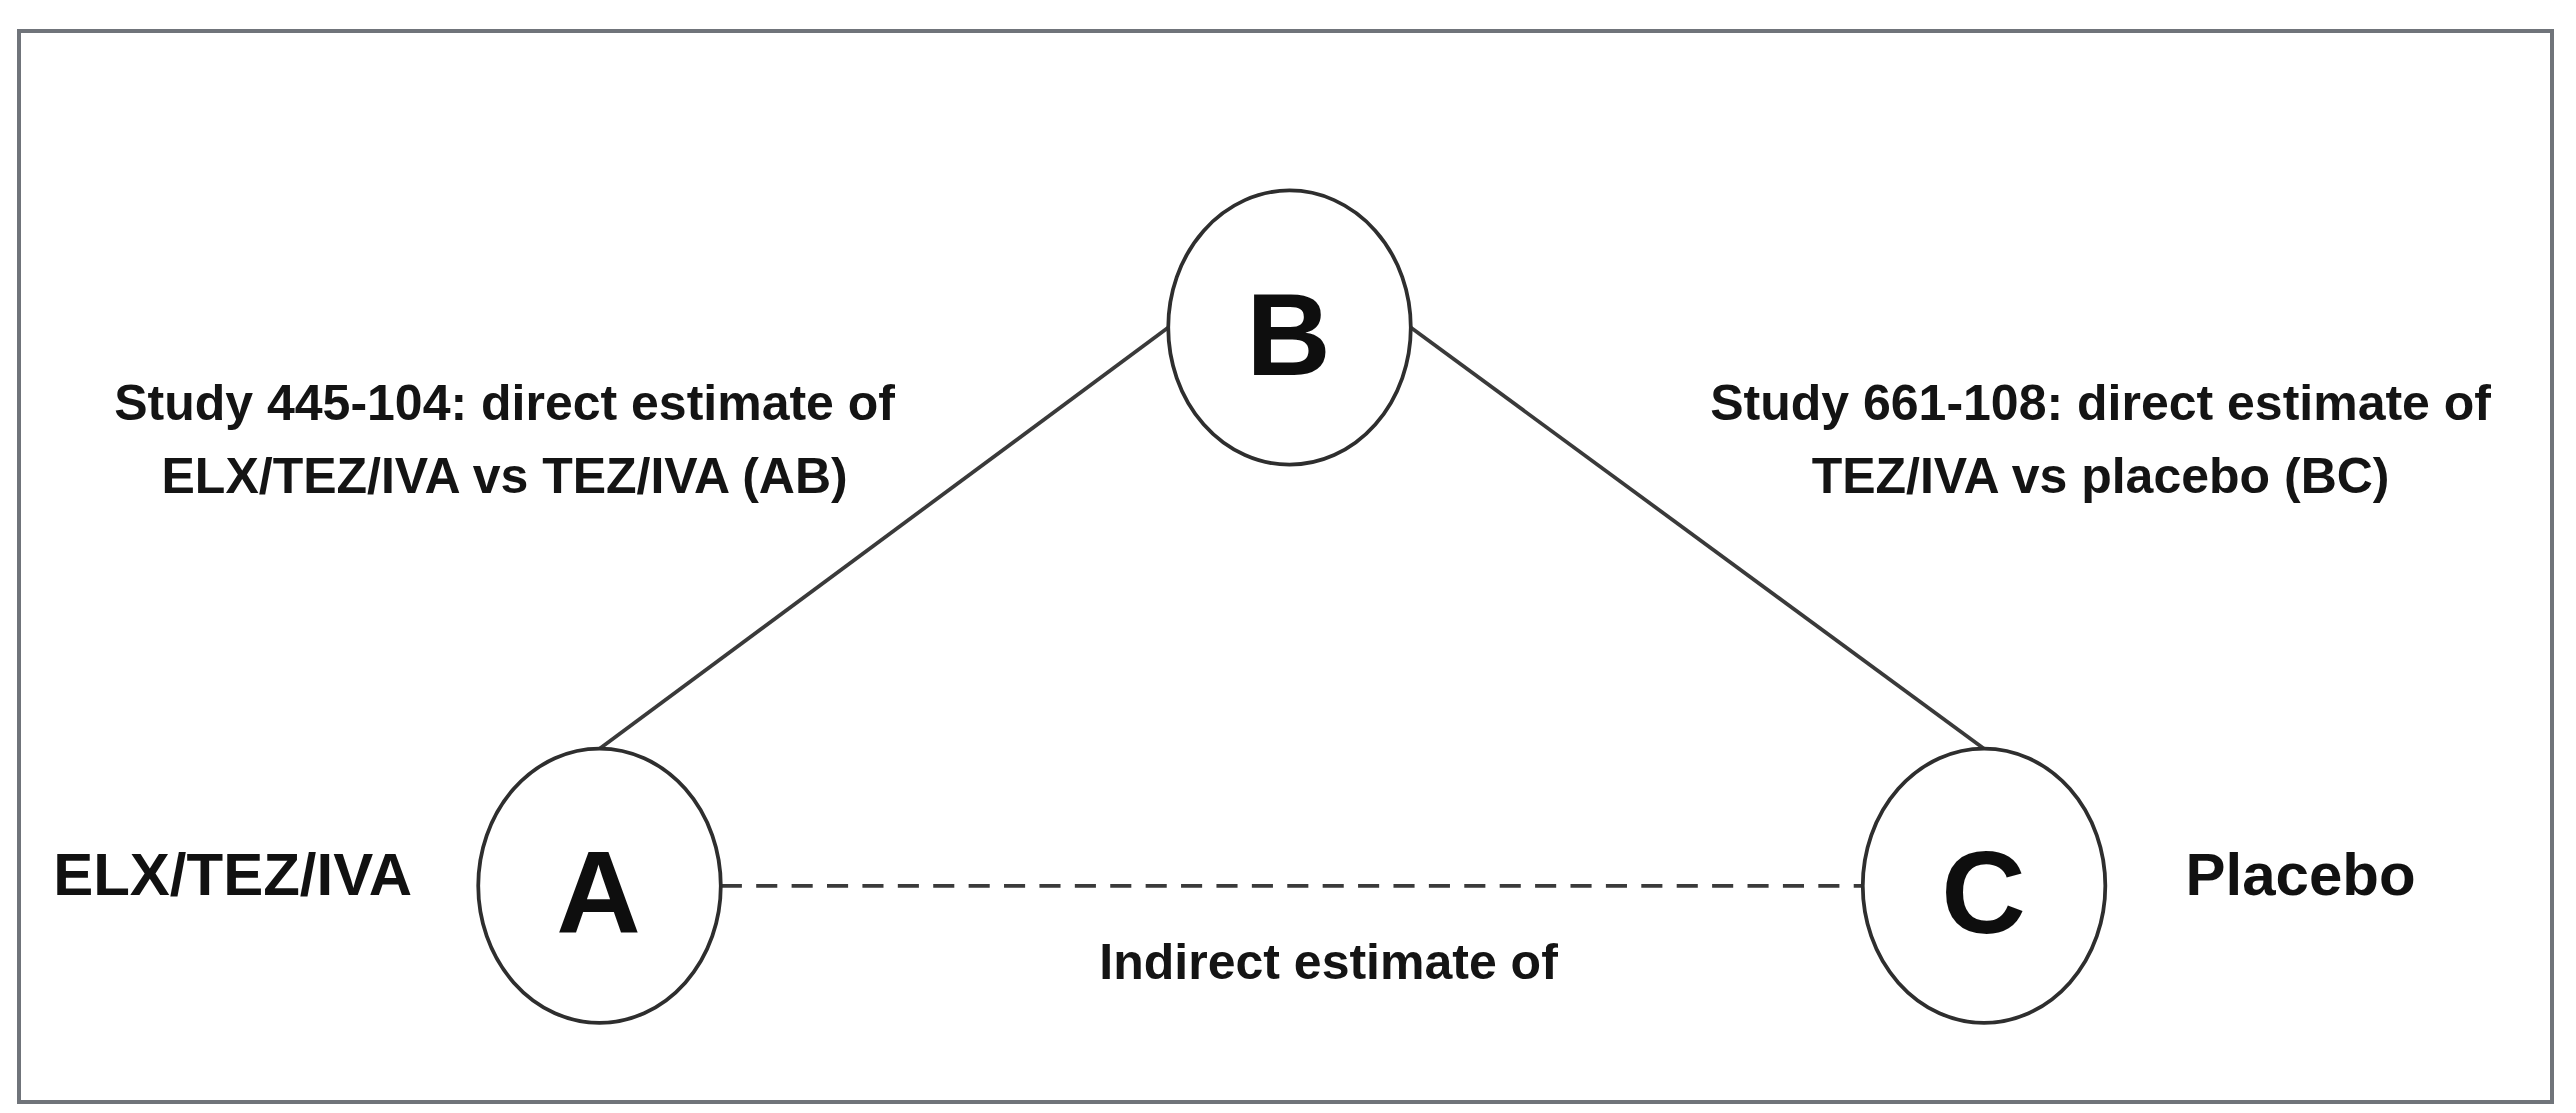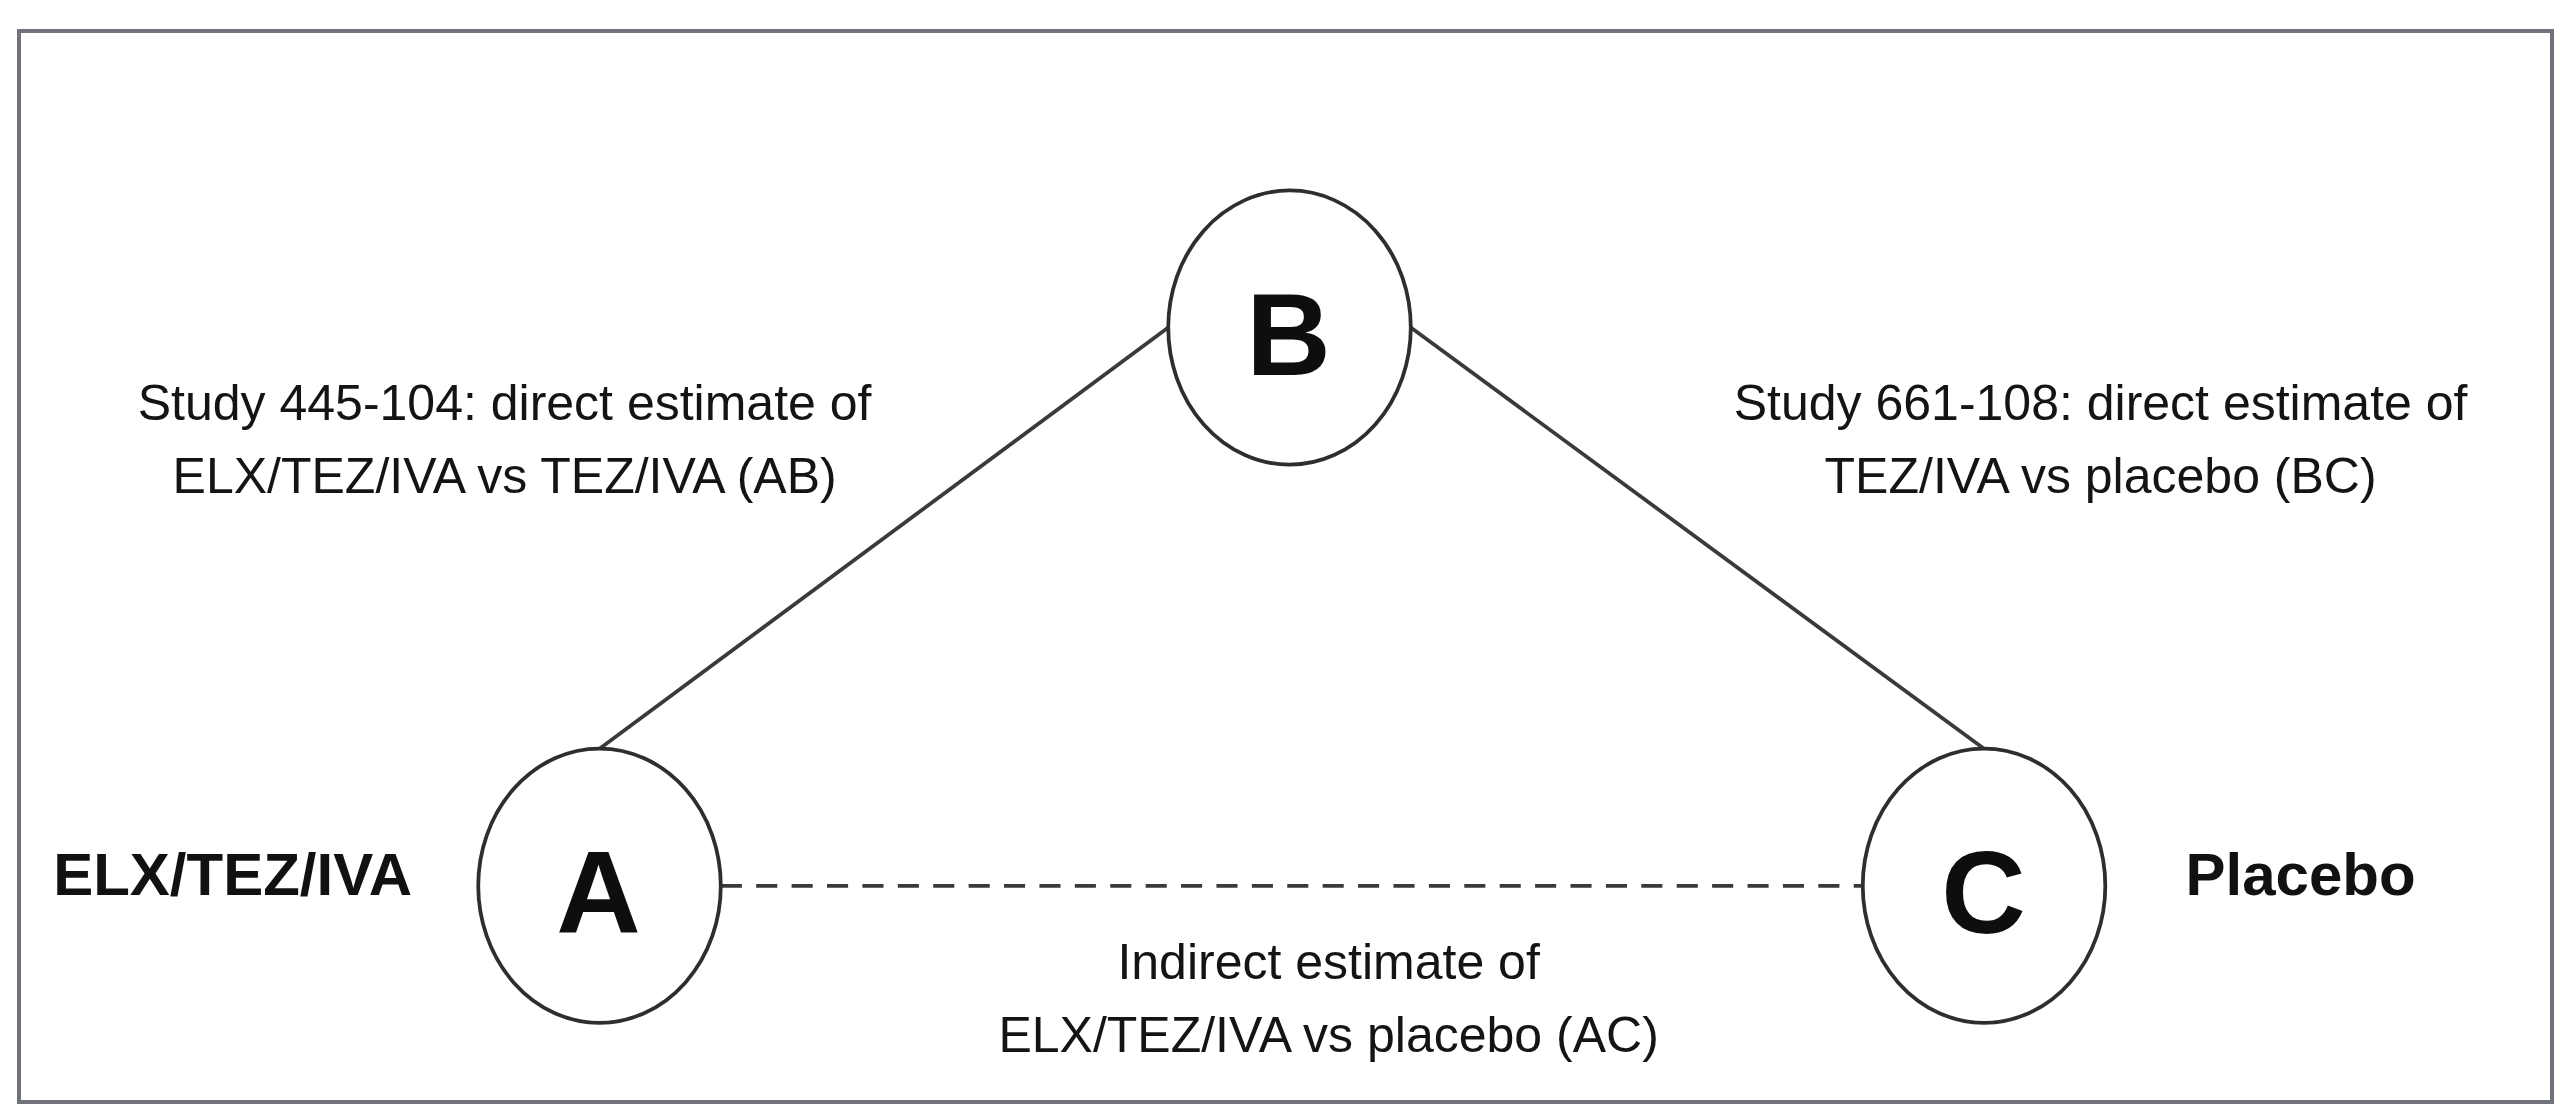--- a/index.html
+++ b/index.html
@@ -74,21 +74,21 @@
     line-height: 1;
     white-space: nowrap;
   }
   .node-label.label-a { left: 212px;  top: 842px; }
   .node-label.label-c { left: 2271px; top: 842px; margin-left: 9px; }
   .edge-text {
     position: absolute;
     transform: translateX(-50%);
     text-align: center;
     font-size: 50px;
-    font-weight: 400;
+    font-weight: 700;
     color: #141414;
     line-height: 73px;
     white-space: nowrap;
   }
   .edge-text.edge-ab { left: 484px;  top: 334px; }
   .edge-text.edge-bc { left: 2080px; top: 334px; }
   .edge-text.edge-ac { left: 1308px; top: 893px; }
 </style>
 </head>
 <body>
@@ -117,18 +117,17 @@
     <div class="edge-text edge-ab">
       <div>Study 445-104: direct estimate of</div>
       <div>ELX/TEZ/IVA vs TEZ/IVA (AB)</div>
     </div>
     <div class="edge-text edge-bc">
       <div>Study 661-108: direct estimate of</div>
       <div>TEZ/IVA vs placebo (BC)</div>
     </div>
     <div class="edge-text edge-ac">
       <div>Indirect estimate of</div>
-      <div>ELX/TEZ/IVA vs placebo (AC)</div>
     </div>
 
   </div>
 </div>
 
 
 </body></html>

